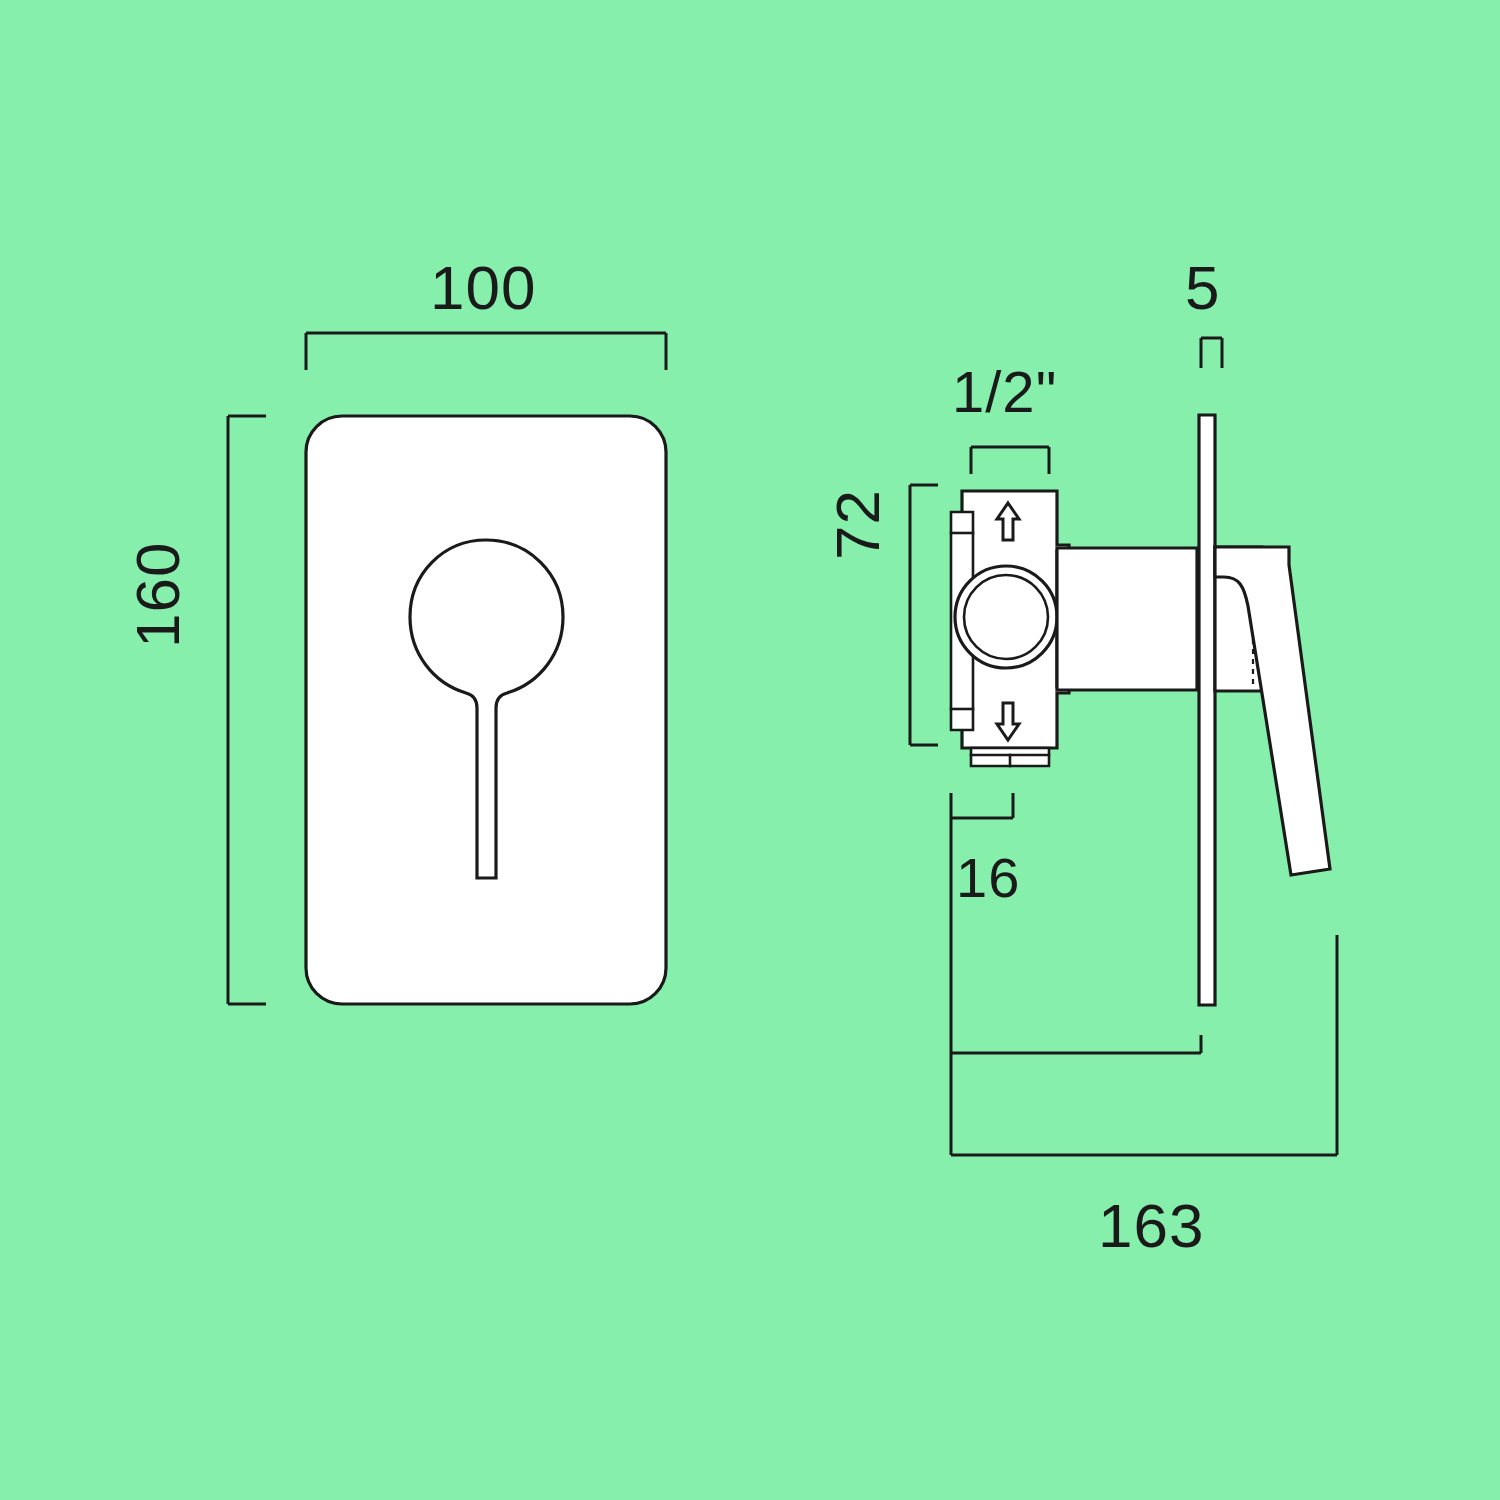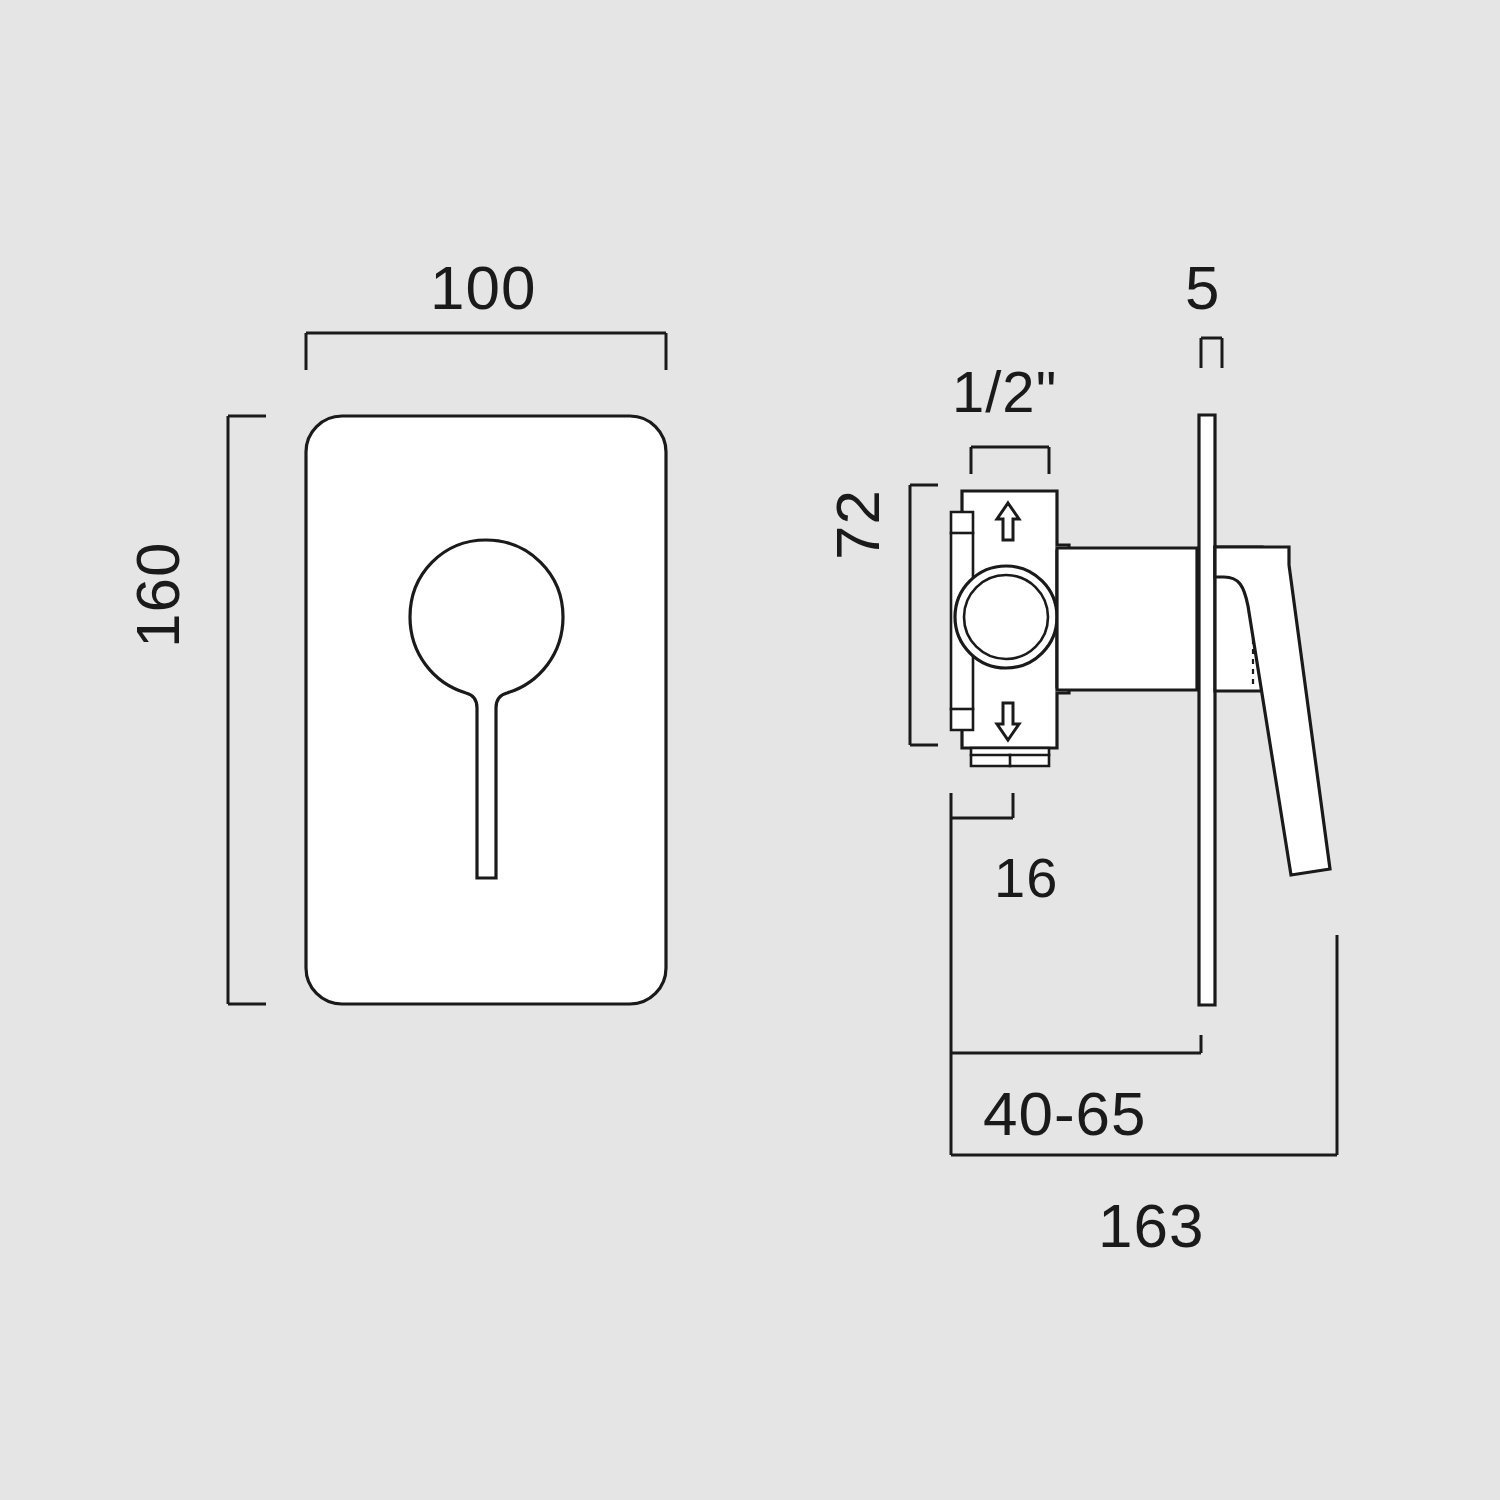--- a/index.html
+++ b/index.html
@@ -8,21 +8,21 @@
     padding: 0;
     background: #ffffff;
   }
   body {
     font-family: "Liberation Sans", sans-serif;
   }
   #sheet {
     position: relative;
     width: 1500px;
     height: 1500px;
-    background: #e5e5e5;
+    background: #86efac;
     overflow: hidden;
   }
   #sheet svg {
     position: absolute;
     top: 0;
     left: 0;
     width: 1500px;
     height: 1500px;
   }
   .ln {
@@ -68,21 +68,21 @@
     font-weight: 400;
     white-space: nowrap;
     letter-spacing: 1px;
     user-select: none;
   }
   .dt-100 { left: 430px; top: 252px; font-size: 62px; }
   .dt-160 { left: 122px; top: 648px; font-size: 62px; transform: rotate(-90deg); transform-origin: left top; }
   .dt-5   { left: 1185px; top: 252px; font-size: 62px; }
   .dt-half{ left: 952px; top: 358px; font-size: 58px; }
   .dt-72  { left: 822px; top: 560px; font-size: 62px; transform: rotate(-90deg); transform-origin: left top; }
-  .dt-16  { left: 994px; top: 845px; font-size: 56px; }
+  .dt-16  { left: 956px; top: 845px; font-size: 56px; }
   .dt-4065{ left: 983px; top: 1078px; font-size: 62px; }
   .dt-107 { left: 1098px; top: 1190px; font-size: 62px; }
 </style>
 </head>
 <body>
 
 <div id="sheet">
 
   <svg viewBox="0 0 1500 1500" xmlns="http://www.w3.org/2000/svg">
 
@@ -211,16 +211,15 @@
                L 1215 547 Z"></path>
     </g>
   </svg>
 
   <div class="dimtext dt-100">100</div>
   <div class="dimtext dt-160">160</div>
   <div class="dimtext dt-5">5</div>
   <div class="dimtext dt-half">1/2"</div>
   <div class="dimtext dt-72">72</div>
   <div class="dimtext dt-16">16</div>
-  <div class="dimtext dt-4065">40-65</div>
   <div class="dimtext dt-107">163</div>
 
 </div>
 
 </body></html>

